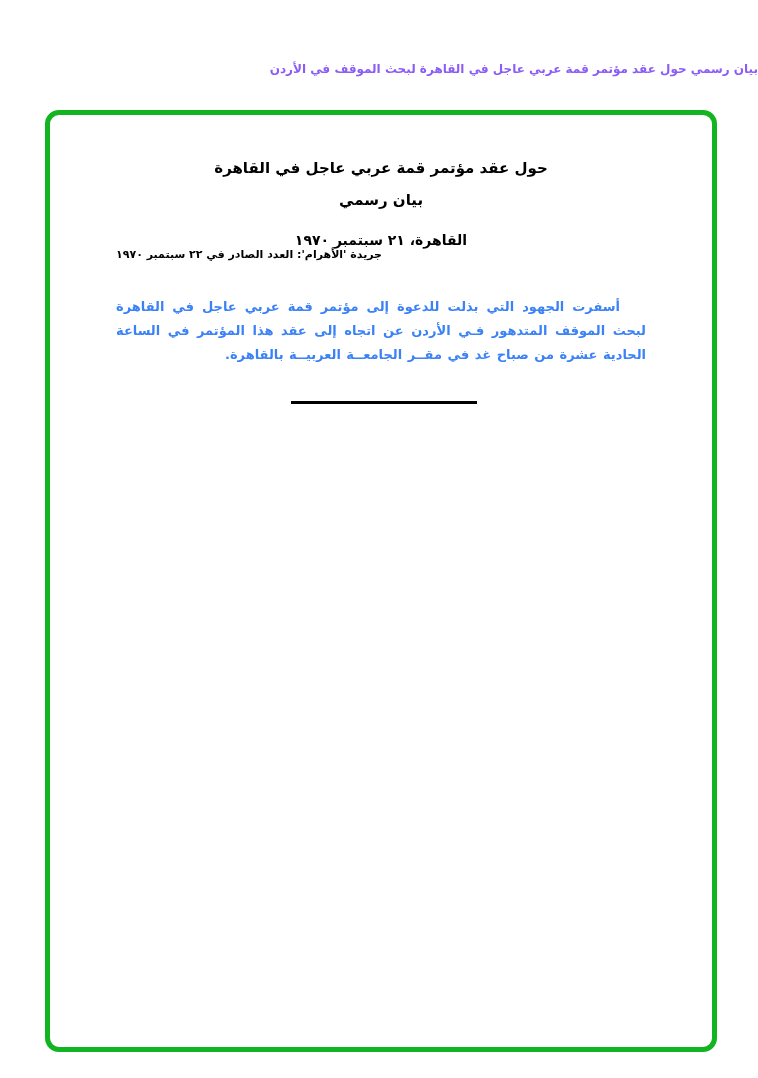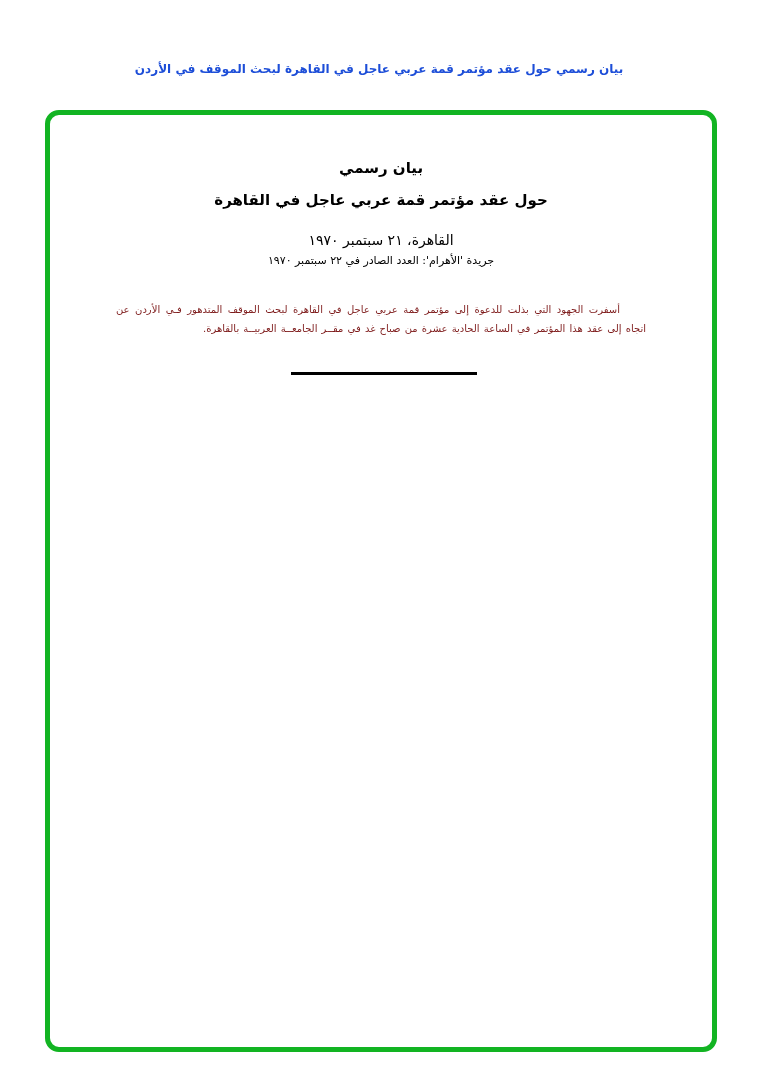--- a/index.html
+++ b/index.html
@@ -13,24 +13,23 @@
     width: 758px;
     height: 1078px;
     background: #ffffff;
     overflow: hidden;
   }
   .page-header {
     position: absolute;
     top: 62px;
     left: 0;
     width: 100%;
-    text-align: center;
     font-size: 12px;
     font-weight: bold;
-    color: #1d4ed8;
+    color: #8b5cf6;
     direction: rtl;
   }
   .doc-frame {
     position: absolute;
     top: 110px;
     left: 45px;
     width: 672px;
     height: 942px;
     border: 5px solid #12b422;
     border-radius: 14px;
@@ -48,40 +47,39 @@
     color: #000;
   }
   .title-line {
     font-size: 15px;
     font-weight: bold;
     line-height: 2.1;
   }
   .dateline {
     margin-top: 16px;
     font-size: 14px;
-    font-weight: normal;
+    font-weight: bold;
     text-align: center;
   }
   .source-line {
-    margin-top: 6px;
     font-size: 11px;
-    font-weight: normal;
-    text-align: center;
+    font-weight: bold;
+    text-align: left;
   }
   .body-text {
     margin-top: 34px;
   }
   .para {
     direction: rtl;
     text-align: justify;
     text-indent: 26px;
-    font-size: 10px;
-    font-weight: normal;
+    font-size: 13px;
+    font-weight: bold;
     line-height: 1.85;
-    color: #7f1d1d;
+    color: #3b82f6;
     margin-bottom: 18px;
     word-spacing: 1px;
   }
   .divider {
     margin: 34px auto 0 auto;
     margin-left: 175px;
     width: 186px;
     height: 3px;
     background: #000;
   }
@@ -90,22 +88,22 @@
 <body>
 
 <div class="page">
 
   <div class="page-header">بيان رسمي حول عقد مؤتمر قمة عربي عاجل في القاهرة لبحث الموقف في الأردن</div>
 
   <div class="doc-frame">
     <div class="doc-inner">
 
       <div class="title-block">
+        <div class="title-line">حول عقد مؤتمر قمة عربي عاجل في القاهرة</div>
         <div class="title-line">بيان رسمي</div>
-        <div class="title-line">حول عقد مؤتمر قمة عربي عاجل في القاهرة</div>
       </div>
 
       <div class="dateline">القاهرة، ٢١ سبتمبر ١٩٧٠</div>
 
       <div class="source-line">جريدة 'الأهرام': العدد الصادر في ٢٢ سبتمبر ١٩٧٠</div>
 
       <div class="body-text">
         <p class="para">أسفرت الجهود التي بذلت للدعوة إلى مؤتمر قمة عربي عاجل في القاهرة لبحث الموقف المتدهور فـي الأردن عن اتجاه إلى عقد هذا المؤتمر في الساعة الحادية عشرة من صباح غد في مقــر الجامعــة العربيــة بالقاهرة.</p>
       </div>
 

